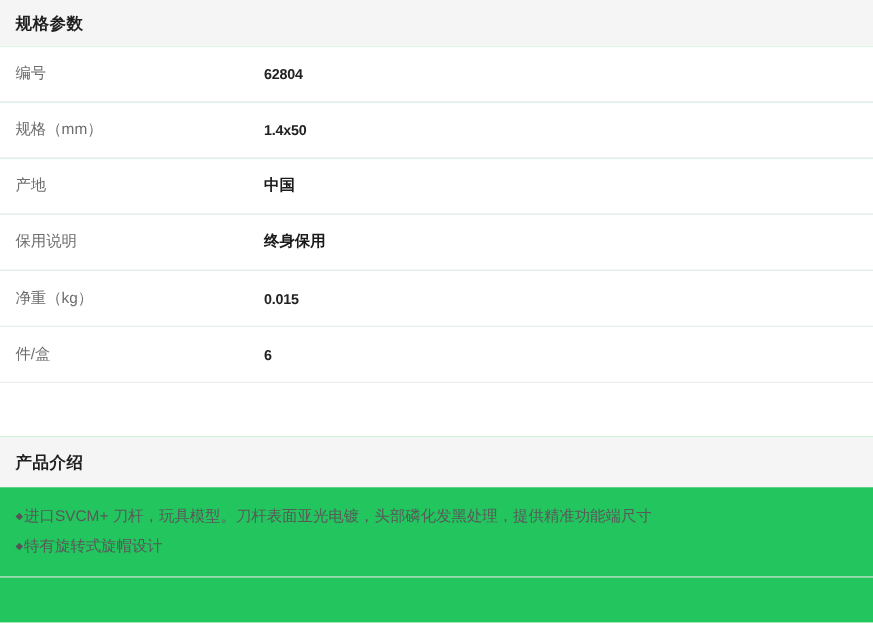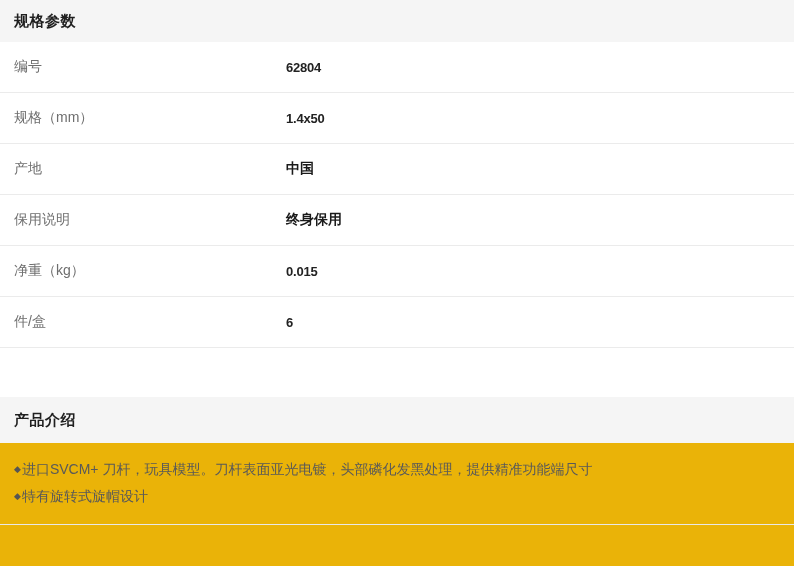--- a/index.html
+++ b/index.html
@@ -4,21 +4,21 @@
 <style>
   * { margin: 0; padding: 0; box-sizing: border-box; }
   html, body {
     width: 794px;
     background: #ffffff;
     font-family: "Liberation Sans", "DejaVu Sans", sans-serif;
   }
   .page {
     width: 794px;
     height: 566px;
-    background: #eab308;
+    background: #22c55e;
     overflow: hidden;
   }
 
   
   .section-band {
     width: 100%;
     background: #f5f5f5;
     display: flex;
     align-items: center;
     padding-left: 14px;
@@ -35,21 +35,21 @@
   
   .spec-table { width: 100%; }
   .spec-row {
     height: 51px;
     display: flex;
     align-items: center;
     border-bottom: 1px solid #ebebeb;
     background: #ffffff;
   }
   .spec-label {
-    width: 286px;
+    width: 240px;
     padding-left: 14px;
     font-size: 14px;
     color: #6e6e6e;
     font-weight: 400;
   }
   .spec-value {
     font-size: 14px;
     color: #222222;
   }
   .value-num {

